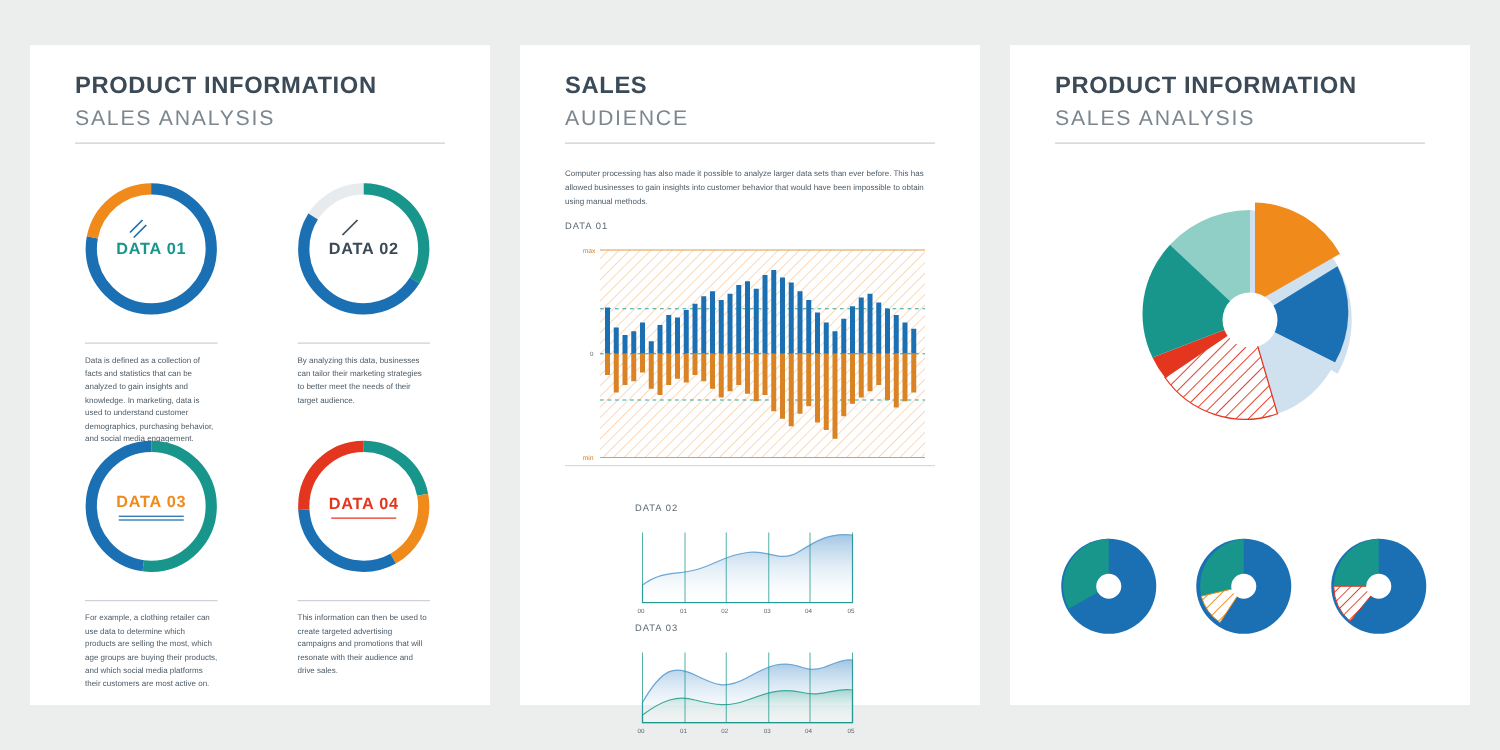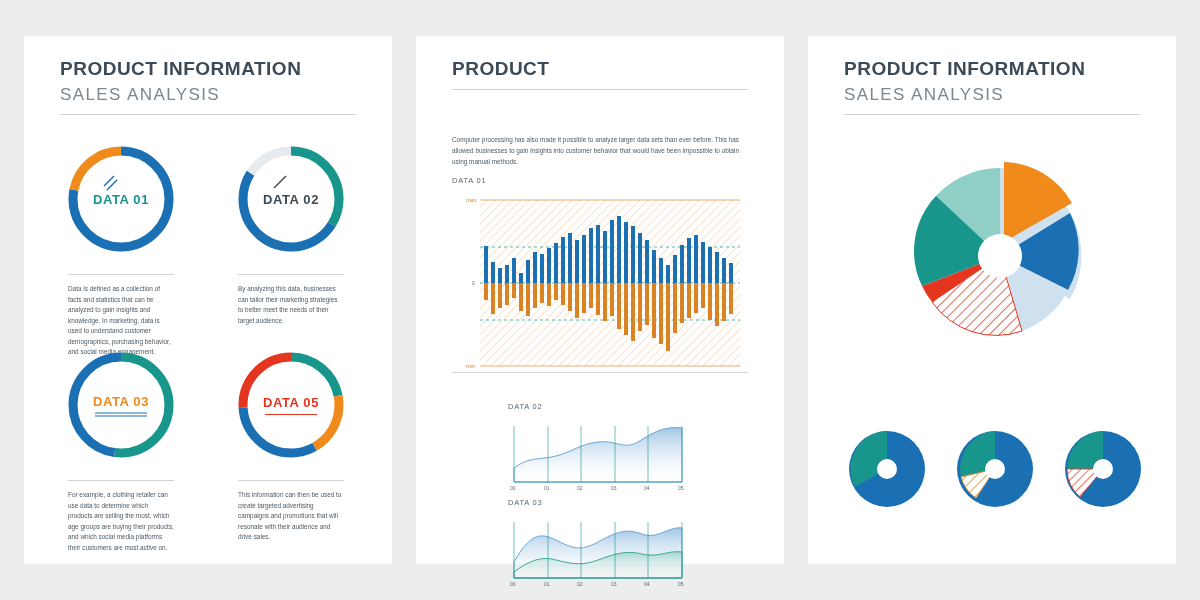--- a/index.html
+++ b/index.html
@@ -119,31 +119,32 @@
 
     <div class="donut-cell" style="left:192px;top:310px;">
       <div class="donut-wrap">
         <svg width="118" height="118" viewBox="0 0 118 118">
           <circle cx="59" cy="59" r="48" fill="none" stroke="#18968c" stroke-width="9" stroke-dasharray="66 236" stroke-dashoffset="0" transform="rotate(-90 59 59)"></circle>
           <circle cx="59" cy="59" r="48" fill="none" stroke="#f08a1b" stroke-width="9" stroke-dasharray="60 242" stroke-dashoffset="-66" transform="rotate(-90 59 59)"></circle>
           <circle cx="59" cy="59" r="48" fill="none" stroke="#1b6fb3" stroke-width="9" stroke-dasharray="97 205" stroke-dashoffset="-126" transform="rotate(-90 59 59)"></circle>
           <circle cx="59" cy="59" r="48" fill="none" stroke="#e4361f" stroke-width="9" stroke-dasharray="79 223" stroke-dashoffset="-223" transform="rotate(-90 59 59)"></circle>
         </svg>
         <div class="donut-label" style="color:#e4361f;">
-          <span>DATA 05</span>
+          <span>DATA 04</span>
           <div class="donut-underline" style="background:#e4361f;"></div>
         </div>
       </div>
       <div class="cell-text">This information can then be used to create targeted advertising campaigns and promotions that will resonate with their audience and drive sales.</div>
     </div>
   </div>
 
   <div class="page" id="page2">
     <div class="hdr">
-      <div class="title">PRODUCT</div>
+      <div class="title">SALES</div>
+      <div class="subtitle">AUDIENCE</div>
       <div class="rule"></div>
     </div>
 
     <div class="para">Computer processing has also made it possible to analyze larger data sets than ever before. This has allowed businesses to gain insights into customer behavior that would have been impossible to obtain using manual methods.</div>
 
     <div class="chart-label" style="left:36px;top:140px;">DATA 01</div>
 
     <svg width="296" height="190" viewBox="0 0 296 190" style="position:absolute;left:36px;top:156px;">
       <defs>
         <pattern id="hatchOrange" width="6" height="6" patternTransform="rotate(45)" patternUnits="userSpaceOnUse">

